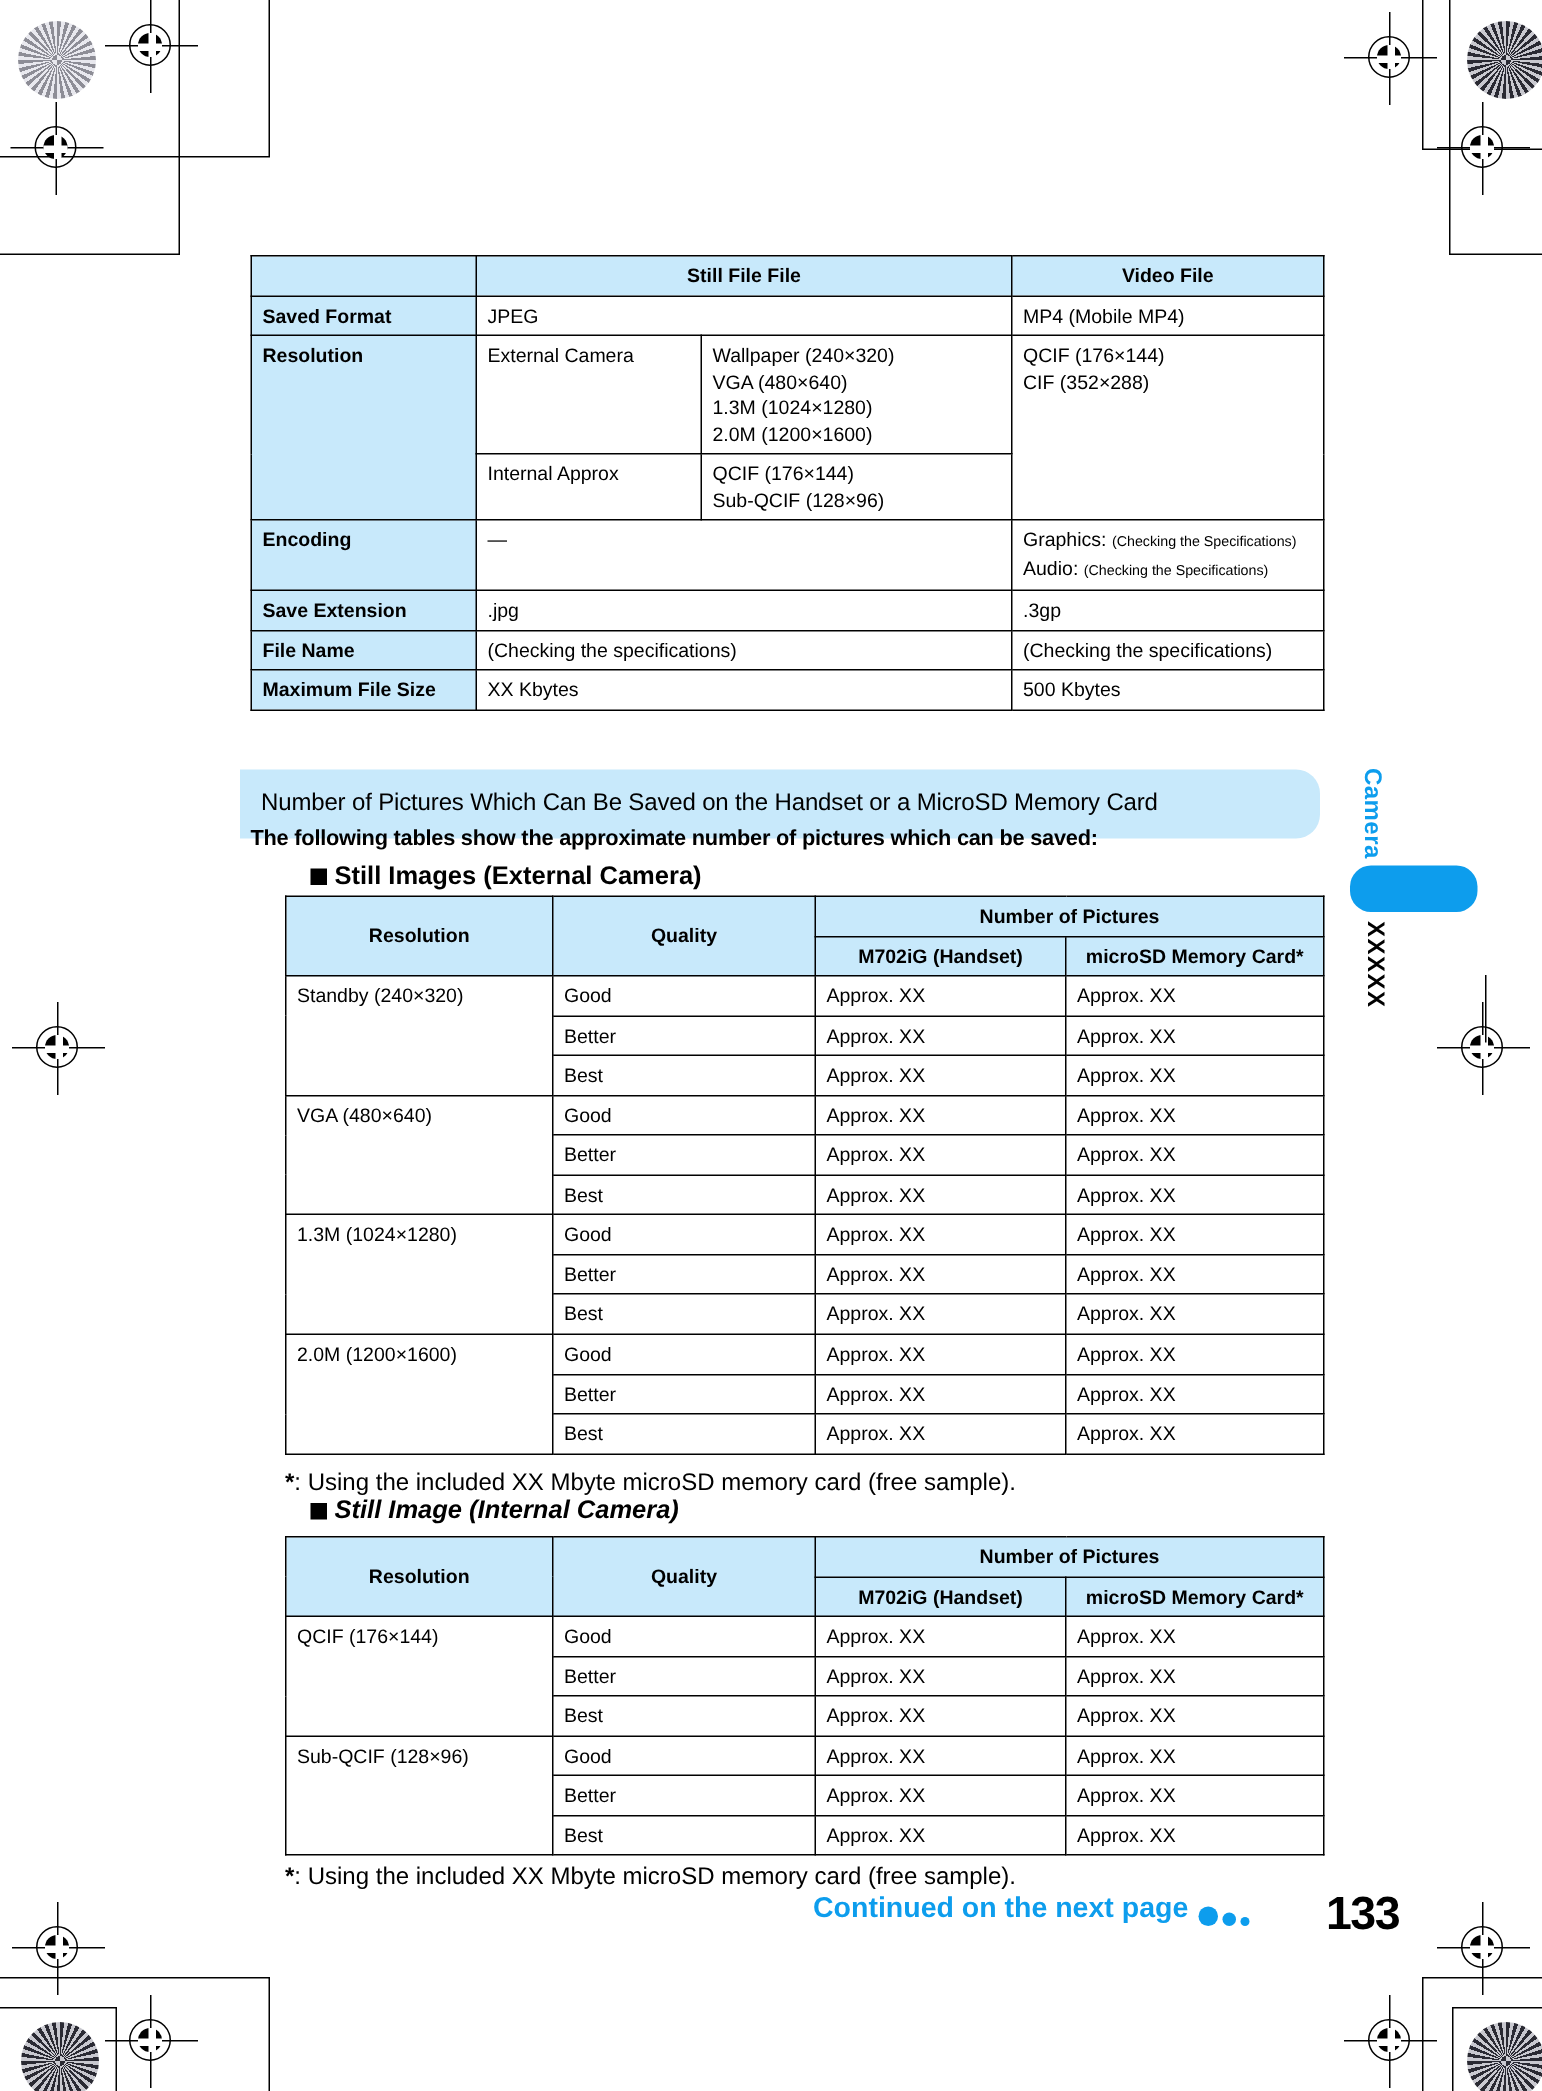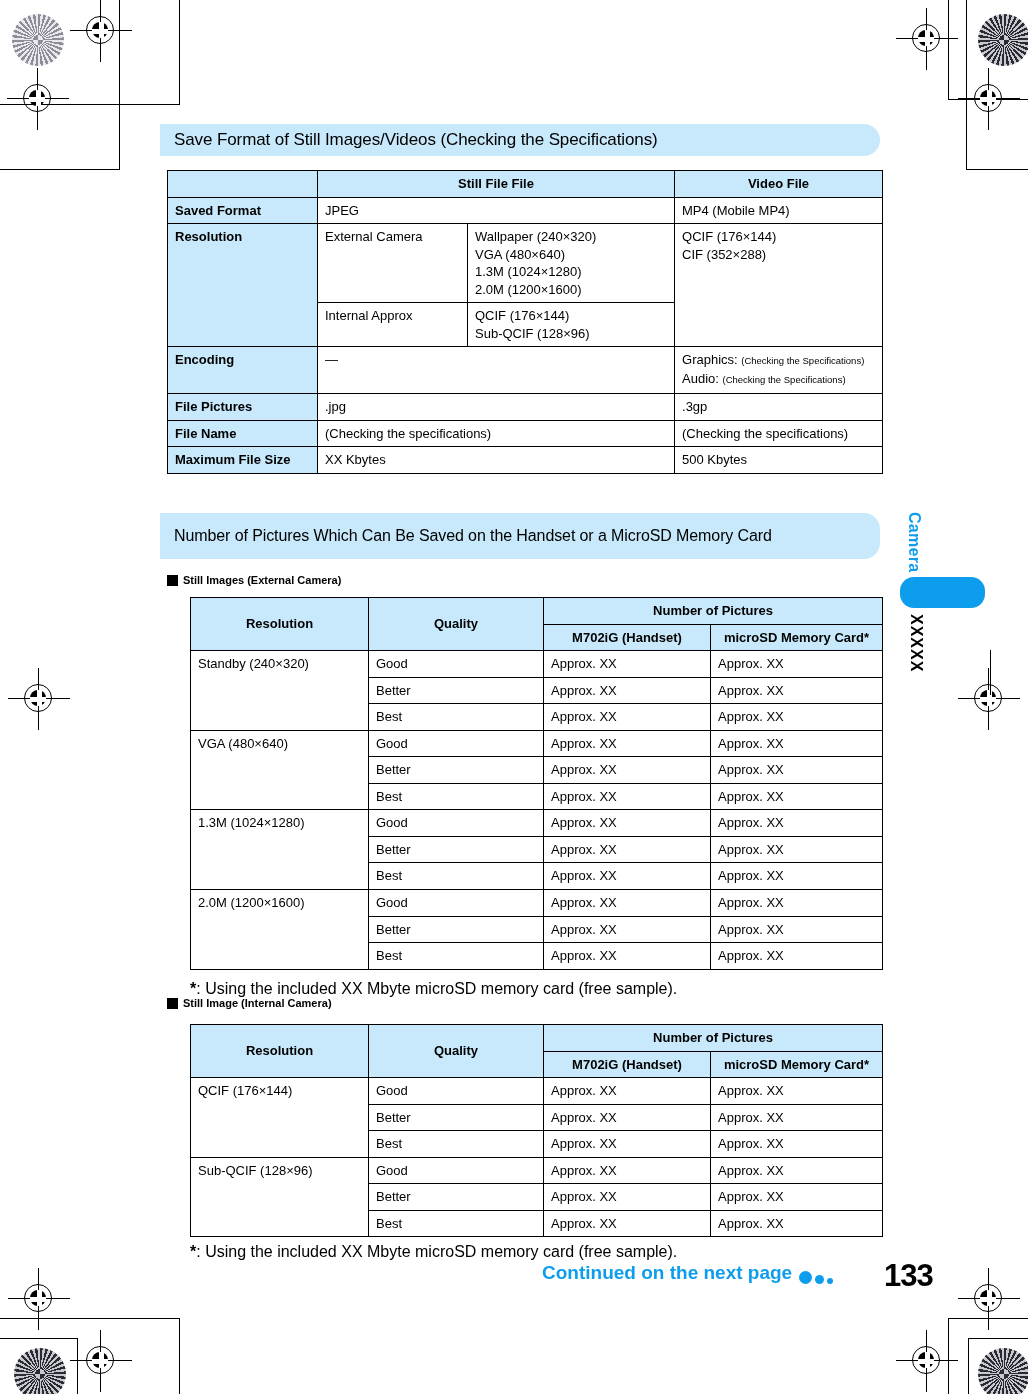--- a/index.html
+++ b/index.html
@@ -145,25 +145,26 @@
   }
 
   .lead {
     position: absolute;
     font-size: 14.5px;
     font-weight: bold;
     letter-spacing: -0.15px;
   }
   .sublabel {
     position: absolute;
-    font-size: 11px;
+    font-size: 17px;
     font-weight: bold;
     display: flex;
     align-items: center;
     gap: 5px;
+    margin-left: 40px;
   }
   .sq {
     display: inline-block;
     width: 11px; height: 11px;
     background: #000;
   }
   .footnote {
     position: absolute;
     font-size: 16px;
   }
@@ -315,23 +316,20 @@
   <div class="h"></div>
     <div class="v"></div>
     <div class="ring"></div>
     <div class="dot"></div>
     <div class="gapv"></div>
     <div class="gaph"></div>
 </div>
 
 <div class="page">
 
-  <div class="section-banner" style="left:160px; top:124px; width:720px; height:32px;">
-    <span class="btxt">Save Format of Still Images/Videos (Checking the Specifications)</span>
-  </div>
 
   <table class="doc" style="left:167px; top:170px; width:715px;">
     <colgroup>
       <col style="width:150px">
         <col style="width:150px">
         <col style="width:207px">
         <col style="width:208px">
     </colgroup>
     <tbody>
       <tr>
@@ -367,41 +365,42 @@
             <b>Graphics:</b>
             <span class="tiny">(Checking the Specifications)</span>
           </div>
           <div class="enc-line">
             <b>Audio:</b>
             <span class="tiny">(Checking the Specifications)</span>
           </div>
         </td>
       </tr>
       <tr>
-        <td class="rowhd">File Pictures</td>
+        <td class="rowhd">Save Extension</td>
         <td colspan="2">.jpg</td>
         <td>.3gp</td>
       </tr>
       <tr>
         <td class="rowhd">File Name</td>
         <td colspan="2">(Checking the specifications)</td>
         <td>(Checking the specifications)</td>
       </tr>
       <tr>
         <td class="rowhd">Maximum File Size</td>
         <td colspan="2">XX Kbytes</td>
         <td>500 Kbytes</td>
       </tr>
     </tbody>
   </table>
 
   <div class="section-banner" style="left:160px; top:513px; width:720px; height:46px;">
     <span class="btxt" style="font-size:16px;">Number of Pictures Which Can Be Saved on the Handset or a MicroSD Memory Card</span>
   </div>
 
+  <div class="lead" style="left:167px; top:551px;">The following tables show the approximate number of pictures which can be saved:</div>
 
   <div class="sublabel" style="left:167px; top:574px;">
     <span class="sq"></span>
     <span>Still Images (External Camera)</span>
   </div>
 
   <table class="doc" style="left:190px; top:597px; width:692px;">
     <colgroup>
       <col style="width:178px">
         <col style="width:175px">
@@ -486,21 +485,21 @@
         <td>Approx. XX</td>
         <td>Approx. XX</td>
       </tr>
     </tbody>
   </table>
 
   <div class="footnote" style="left:190px; top:980px;">
     <b>*</b><span>: Using the included XX Mbyte microSD memory card (free sample).</span>
   </div>
 
-  <div class="sublabel" style="left:167px; top:997px;">
+  <div class="sublabel" style="left:167px; top:997px;font-style:italic;">
     <span class="sq"></span>
     <span>Still Image (Internal Camera)</span>
   </div>
 
   <table class="doc" style="left:190px; top:1024px; width:692px;">
     <colgroup>
       <col style="width:178px">
         <col style="width:175px">
         <col style="width:167px">
         <col style="width:172px">

